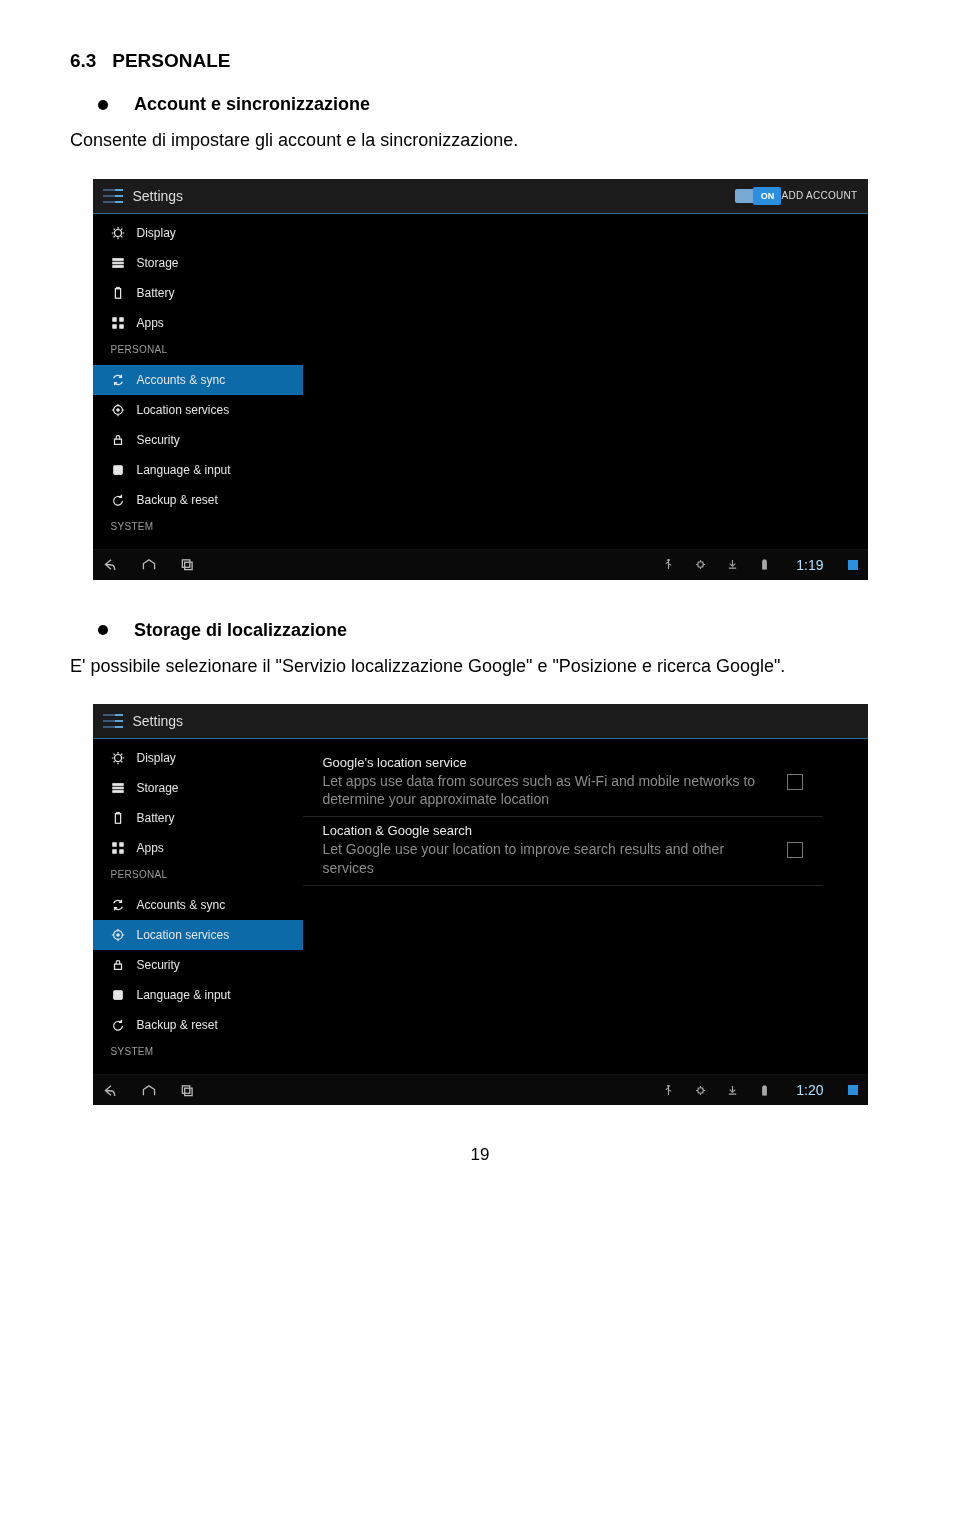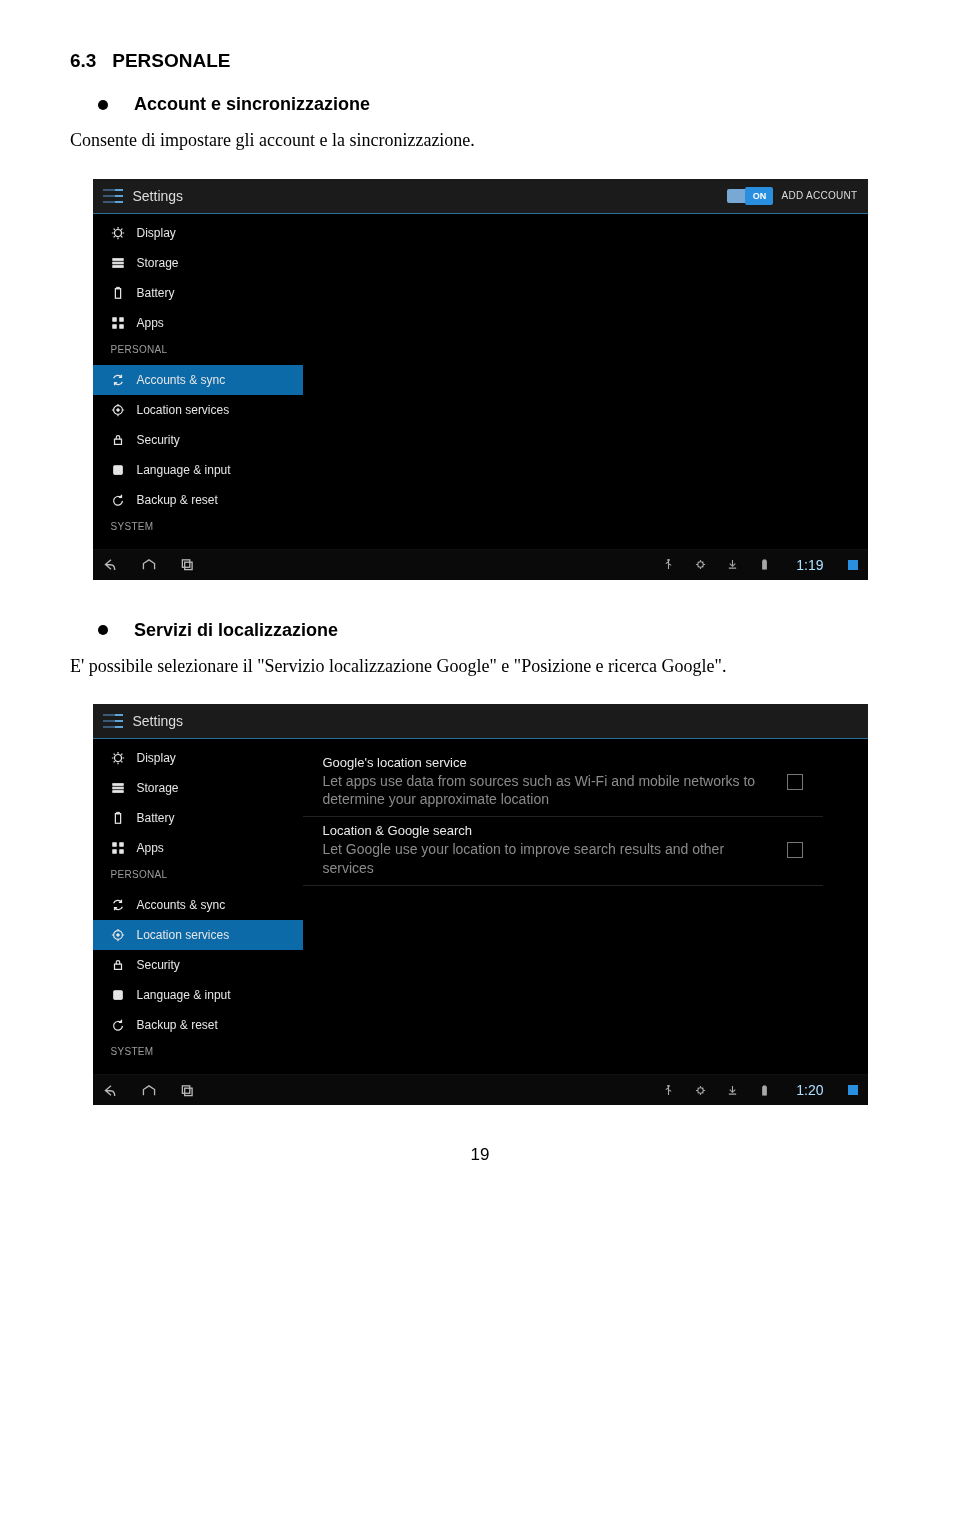--- a/index.html
+++ b/index.html
@@ -28,21 +28,20 @@
     height: 10px;
     background: #000;
     border-radius: 50%;
     margin-right: 26px;
     flex-shrink: 0;
   }
   .body-text {
     font-size: 18px;
     line-height: 1.75;
     margin: 10px 0;
-    font-family: Liberation Serif, serif;
   }
   .screenshot {
     width: 775px;
     margin: 22px auto 40px auto;
     background: #f0abfc;
     color: #e4e4e4;
     font-family: "Helvetica Neue", Arial, sans-serif;
     font-size: 12px;
   }
   .topbar {
@@ -62,21 +61,21 @@
     margin-right: 10px;
   }
   .sliders-ic span {
     display: block;
     height: 2px;
     width: 100%;
     background: linear-gradient(to right,#3b5a7a 60%,#5ea3d6 60%);
     position: relative;
   }
   .topbar-title { flex: 1; color: #ddd; font-size: 14px; }
-  .topbar-right { display: flex; align-items: center; gap: 8px; }
+  .topbar-right { display: flex; align-items: center; }
   .toggle-on {
     display: flex;
     align-items: center;
     height: 20px;
   }
   .toggle-track {
     width: 46px;
     height: 14px;
     background: #78a9d4;
     border-radius: 2px;
@@ -314,21 +313,21 @@
           </svg>
         </span>
       <span class="clock">1:19</span>
       <span class="blue-sq"></span>
     </div>
   </div>
 </div>
 
 <div class="bullet-row">
   <span class="bullet"></span>
-  <span>Servizi di localizzazione</span>
+  <span>Storage di localizzazione</span>
 </div>
 <div class="body-text">E' possibile selezionare il "Servizio localizzazione Google" e "Posizione e ricerca Google".</div>
 
 <div class="screenshot">
   <div class="topbar">
     <span class="sliders-ic">
         <span></span>
         <span></span>
         <span></span>
       </span>

